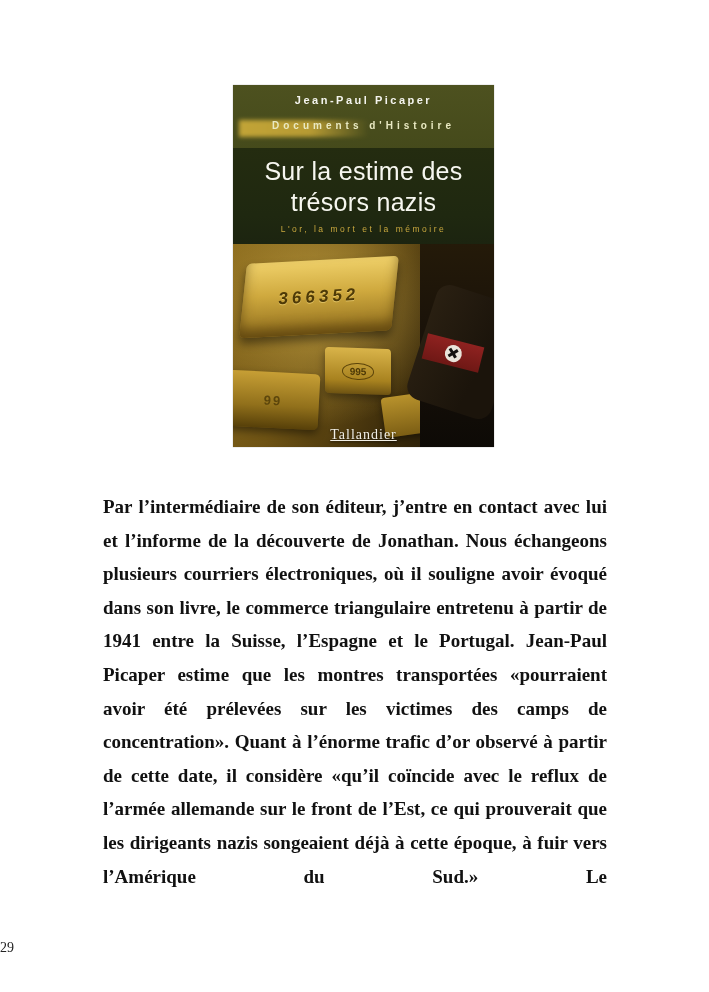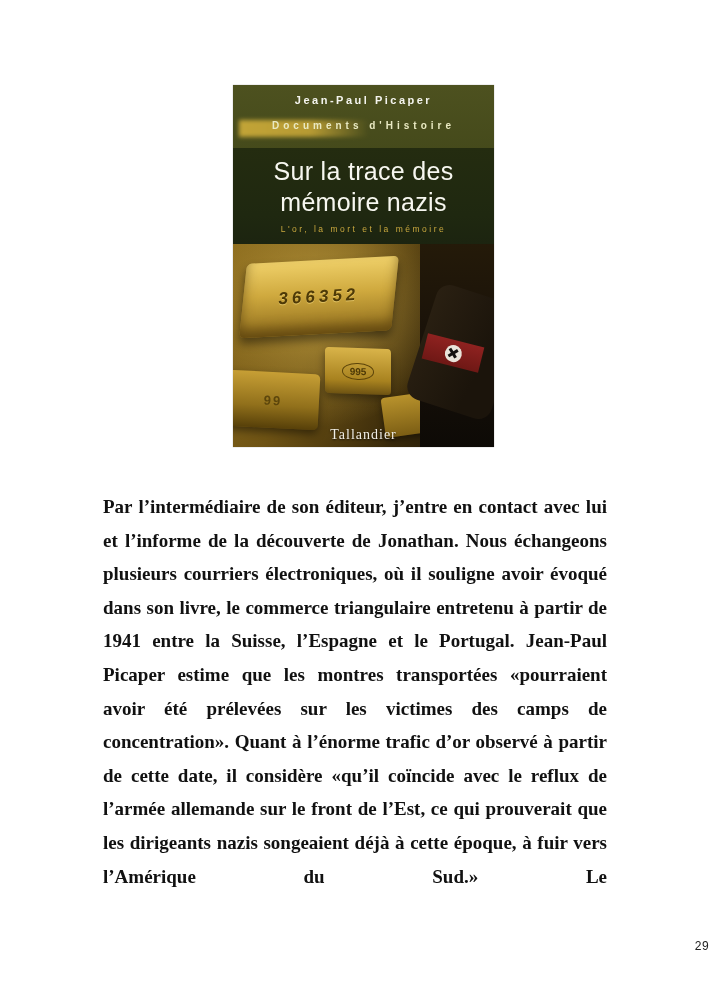--- a/index.html
+++ b/index.html
@@ -238,20 +238,21 @@
     position: absolute;
     left: 0;
     bottom: 5px;
     width: 100%;
     text-align: center;
     font-family: "Liberation Serif", serif;
     font-size: 14px;
     color: #f2efe6;
     letter-spacing: 1px;
     text-shadow: 0 1px 2px rgba(0,0,0,.7);
+    text-decoration: underline;
   }
 
   
   .body-text {
     position: absolute;
     left: 103px;
     top: 490px;
     width: 504px;
     font-family: Liberation Serif, serif;
     font-size: 19px;
@@ -261,44 +262,44 @@
     text-align: justify;
     text-align-last: justify;
   }
 
   
   .page-number {
     position: absolute;
     left: 0;
     top: 940px;
     width: 100%;
-    text-align: right;
-    font-family: Liberation Mono, monospace;
-    font-size: 12px;
+    text-align: left;
+    font-family: Liberation Serif, serif;
+    font-size: 14px;
     color: #222222;
   }
 </style>
 </head>
 <body>
 
 <div class="page">
 
   <div class="cover">
 
     <div class="cover-author">Jean-Paul Picaper</div>
 
     <div class="cover-collection-wrap">
       <div class="collection-glow"></div>
       <div class="cover-collection">Documents d'Histoire</div>
     </div>
 
     <div class="title-band">
       <div class="cover-title">
-        <div>Sur la trace des</div>
-        <div>mémoire nazis</div>
+        <div>Sur la estime des</div>
+        <div>trésors nazis</div>
       </div>
       <div class="cover-subtitle">L'or, la mort et la mémoire</div>
     </div>
 
     <div class="cover-photo">
 
       <div class="bar-large">
         <span class="bar-large-serial">366352</span>
       </div>
 

